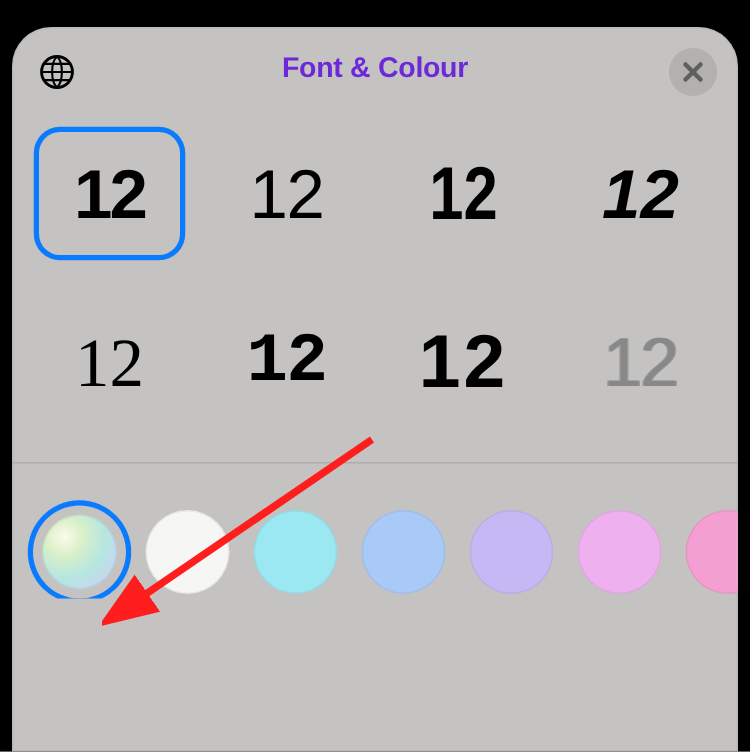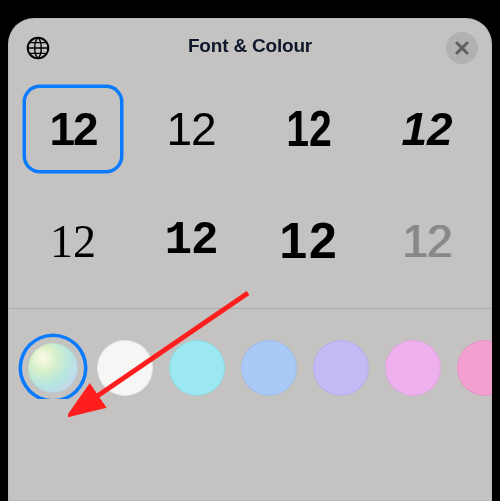--- a/index.html
+++ b/index.html
@@ -25,21 +25,21 @@
     .header {
       position: relative;
       height: 56px;
       display: flex;
       align-items: center;
       justify-content: center;
     }
     .title {
       font-size: 19px;
       font-weight: 700;
-      color: #0f172a;
+      color: #6d28d9;
       letter-spacing: -0.2px;
     }
     .globe-btn {
       position: absolute;
       left: 14px;
       top: 14px;
       width: 32px;
       height: 32px;
       display: flex;
       align-items: center;

